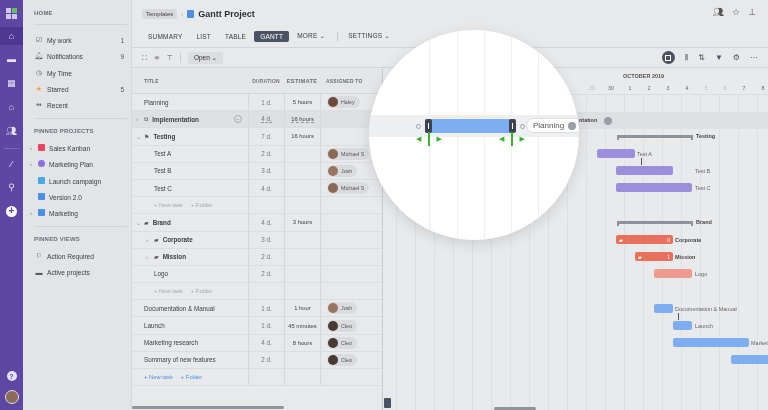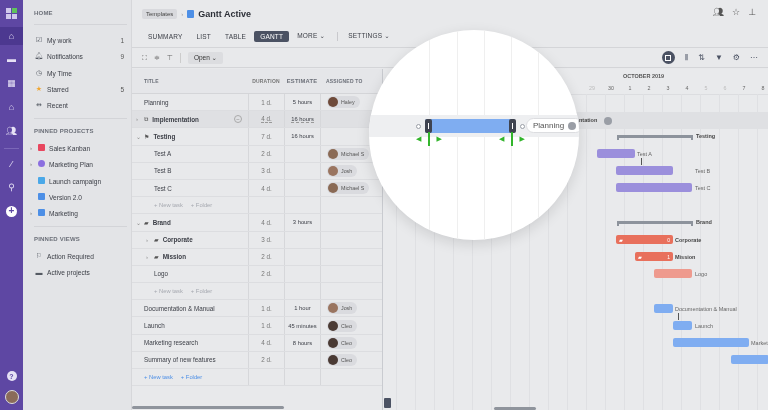--- a/index.html
+++ b/index.html
@@ -179,21 +179,21 @@
       <span class="gi">▬</span>
       <span>Active projects</span>
     </div>
 </div>
 
 <div class="main">
   <div class="crumb">
     <span class="pill">Templates</span>
     <span class="sep">›</span>
     <span class="fi"></span>
-    <span class="ttl">Gantt Active</span>
+    <span class="ttl">Gantt Project</span>
   </div>
   <div class="topicons">
     <span>👥︎</span>
     <span>☆</span>
     <span>⊥</span>
   </div>
   <div class="tabs">
     <span class="tab">SUMMARY</span>
     <span class="tab">LIST</span>
     <span class="tab">TABLE</span>

